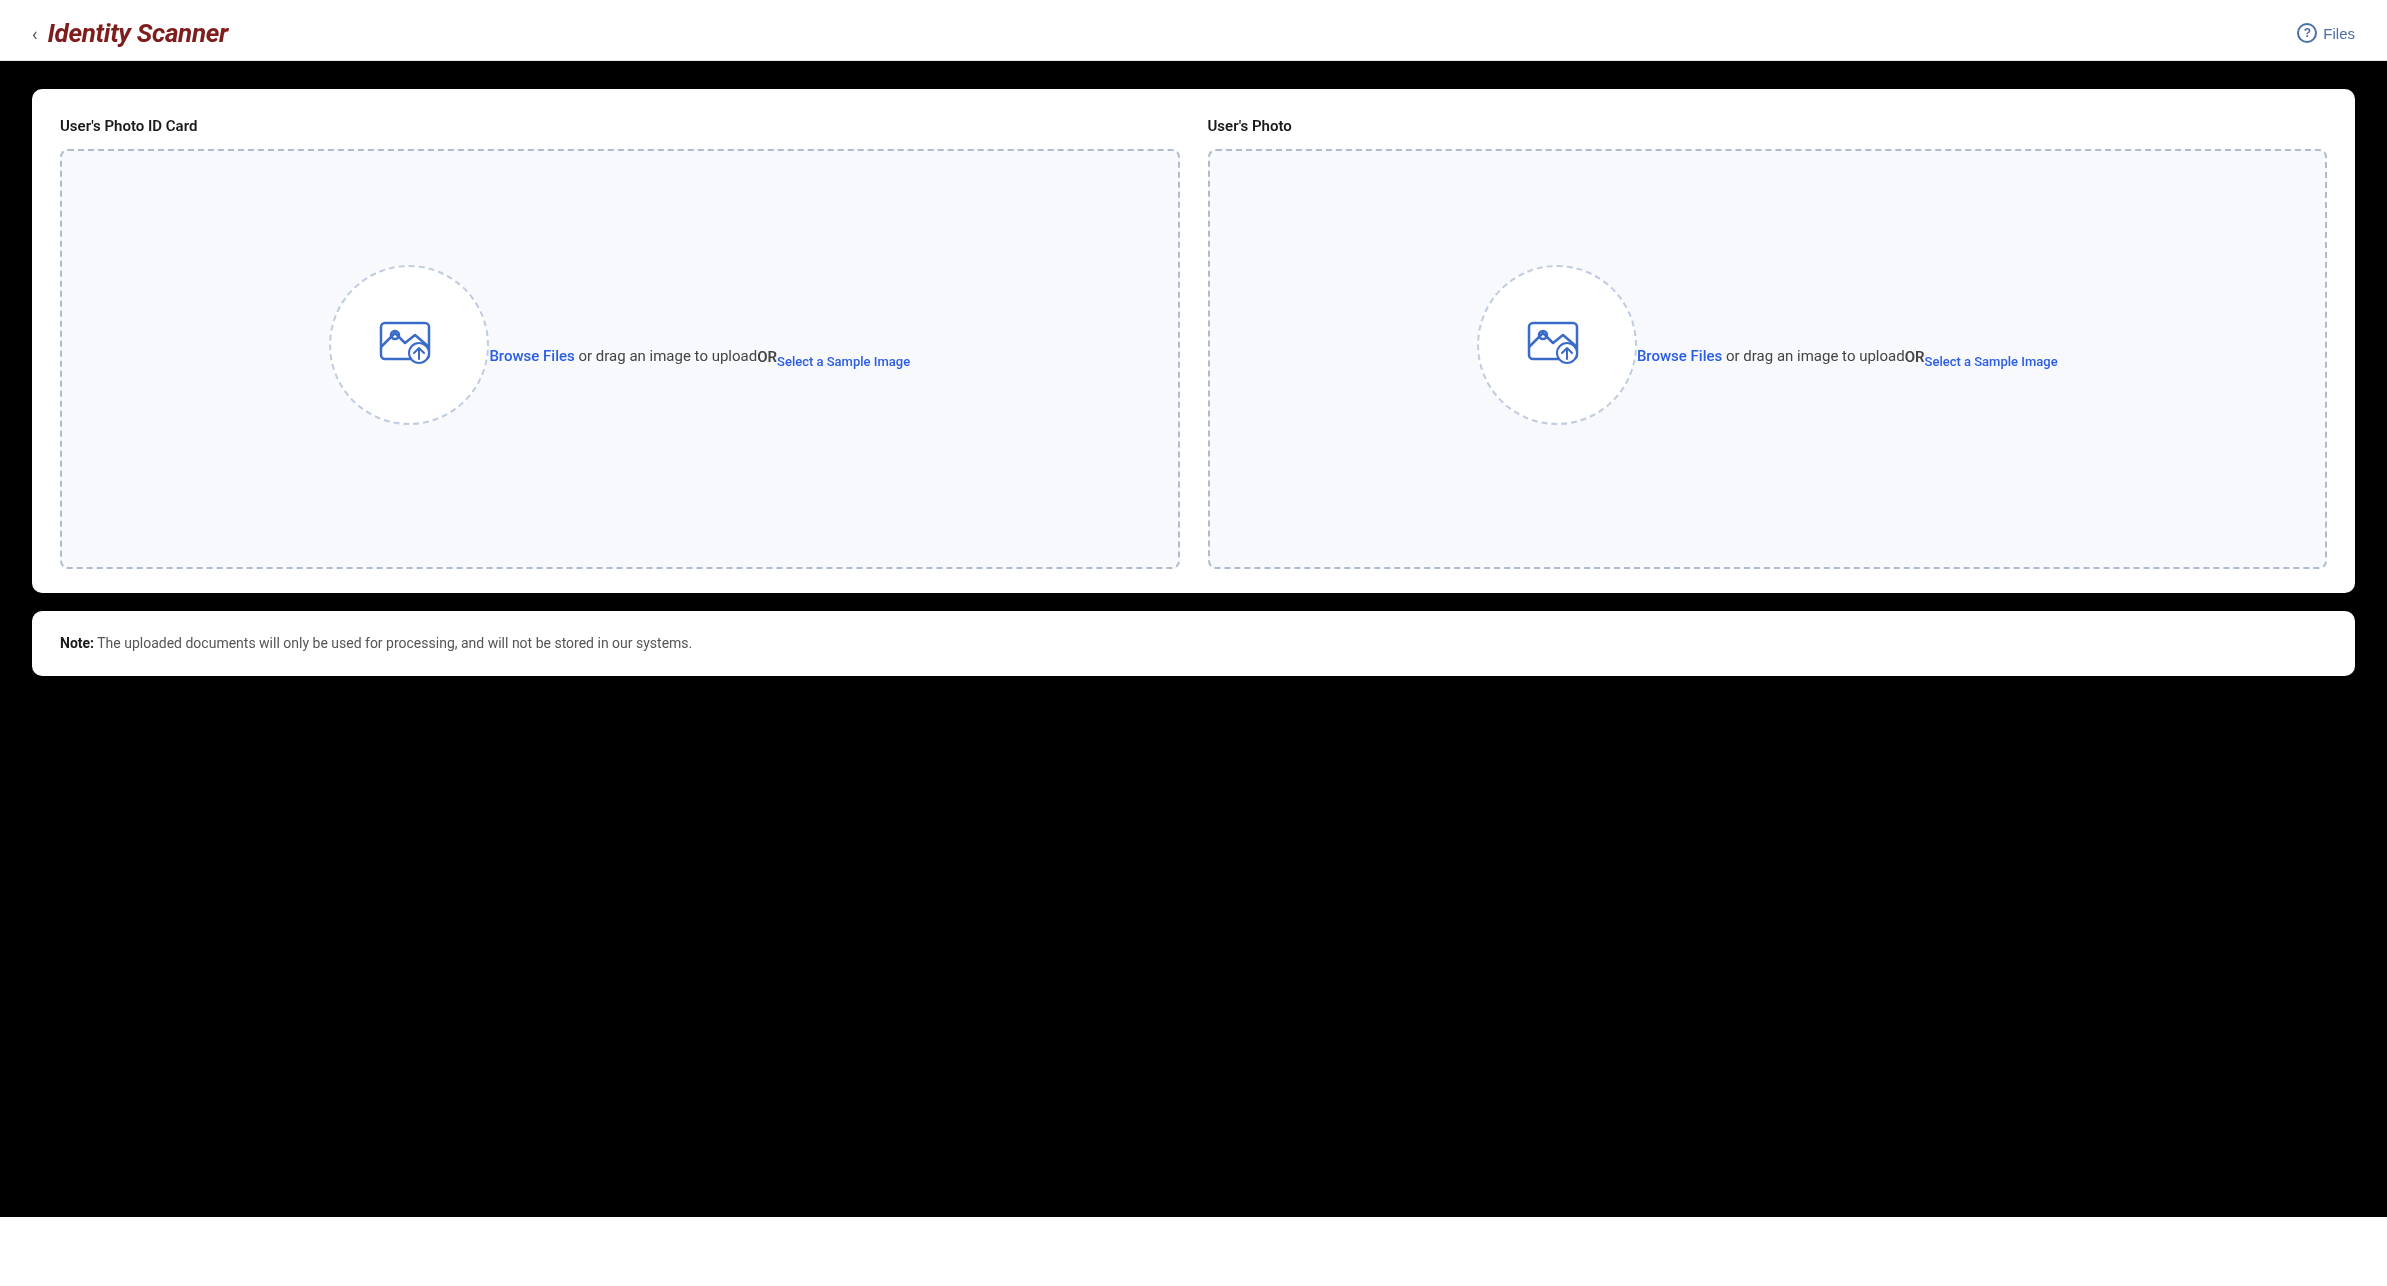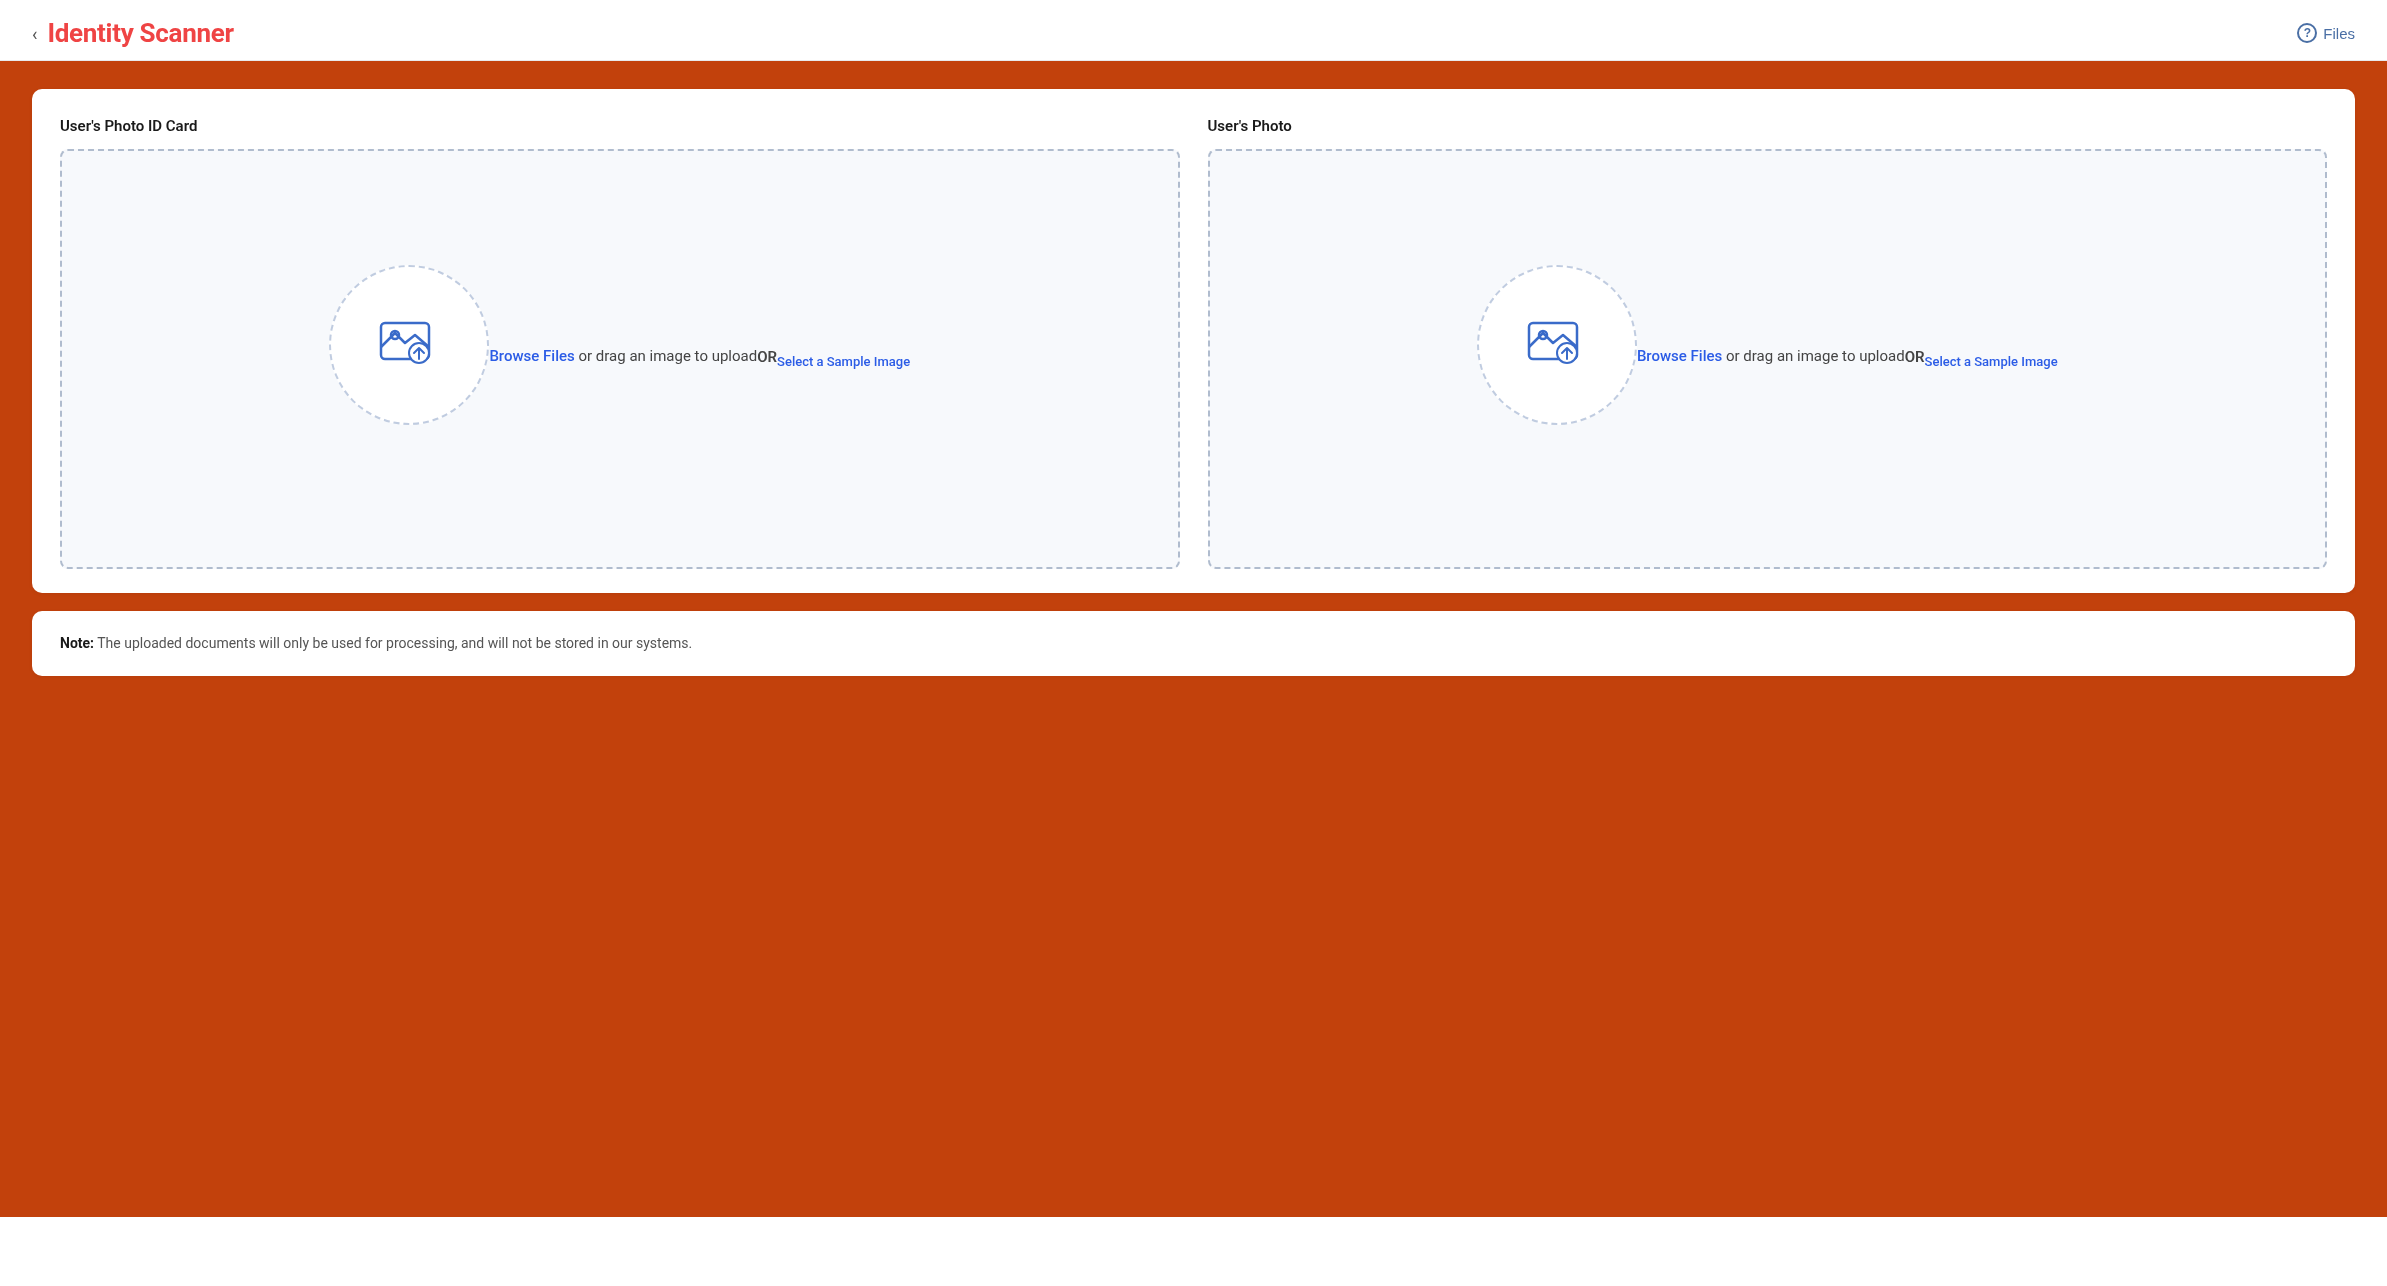--- a/index.html
+++ b/index.html
@@ -40,22 +40,23 @@
       color: #555;
       font-size: 18px;
       cursor: pointer;
       display: flex;
       align-items: center;
     }
 
     .page-title {
       font-size: 26px;
       font-weight: 700;
-      color: #ef4444;
+      color: #7f1d1d;
       letter-spacing: -0.3px;
+      font-style: italic;
     }
 
     .help-btn {
       display: flex;
       align-items: center;
       gap: 6px;
       color: #4a6fa5;
       font-size: 15px;
       cursor: pointer;
       border: none;
@@ -98,21 +99,21 @@
 
     .tab-item.active {
       color: #2b5ce6;
       font-weight: 600;
       border-bottom: 3px solid #2b5ce6;
     }
 
     
     .main-content {
       padding: 28px 32px 24px 32px;
-      background: #c2410c;
+      background: #000000;
       min-height: calc(100vh - 130px);
     }
 
     
     .upload-card {
       background: #fff;
       border-radius: 10px;
       padding: 28px 28px 24px 28px;
       margin-bottom: 18px;
       box-shadow: 0 1px 4px rgba(0,0,0,0.06);

